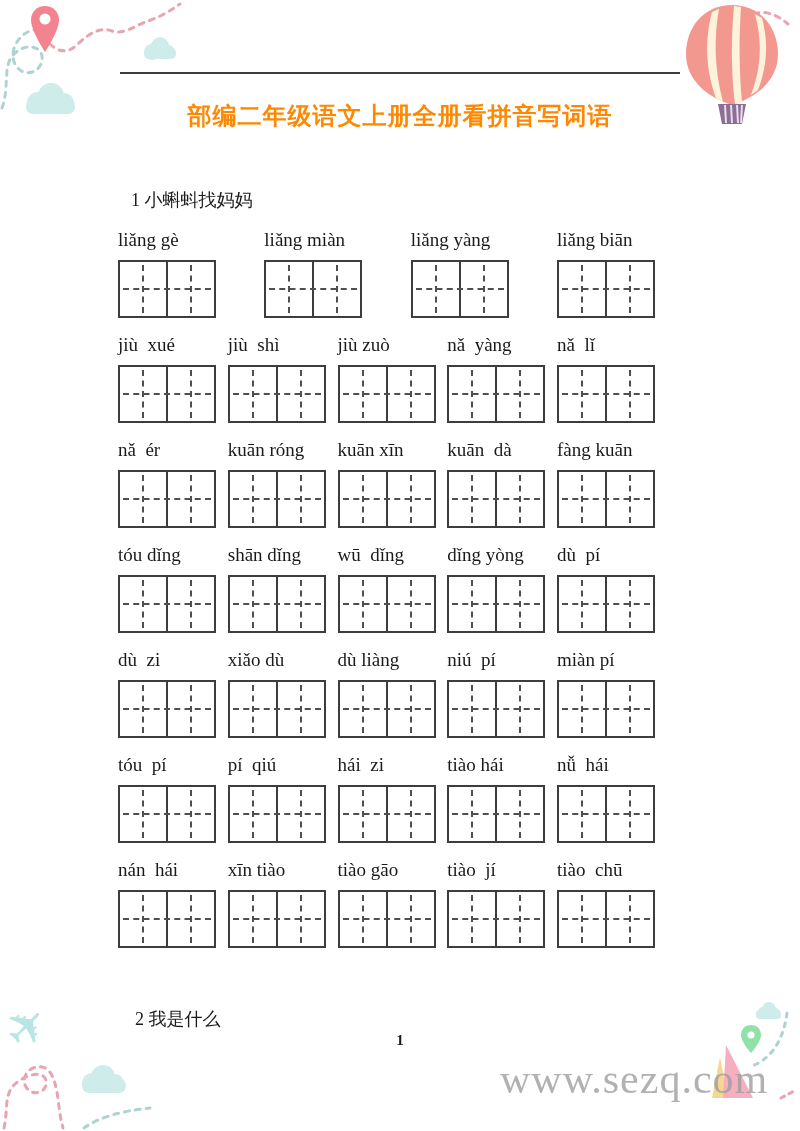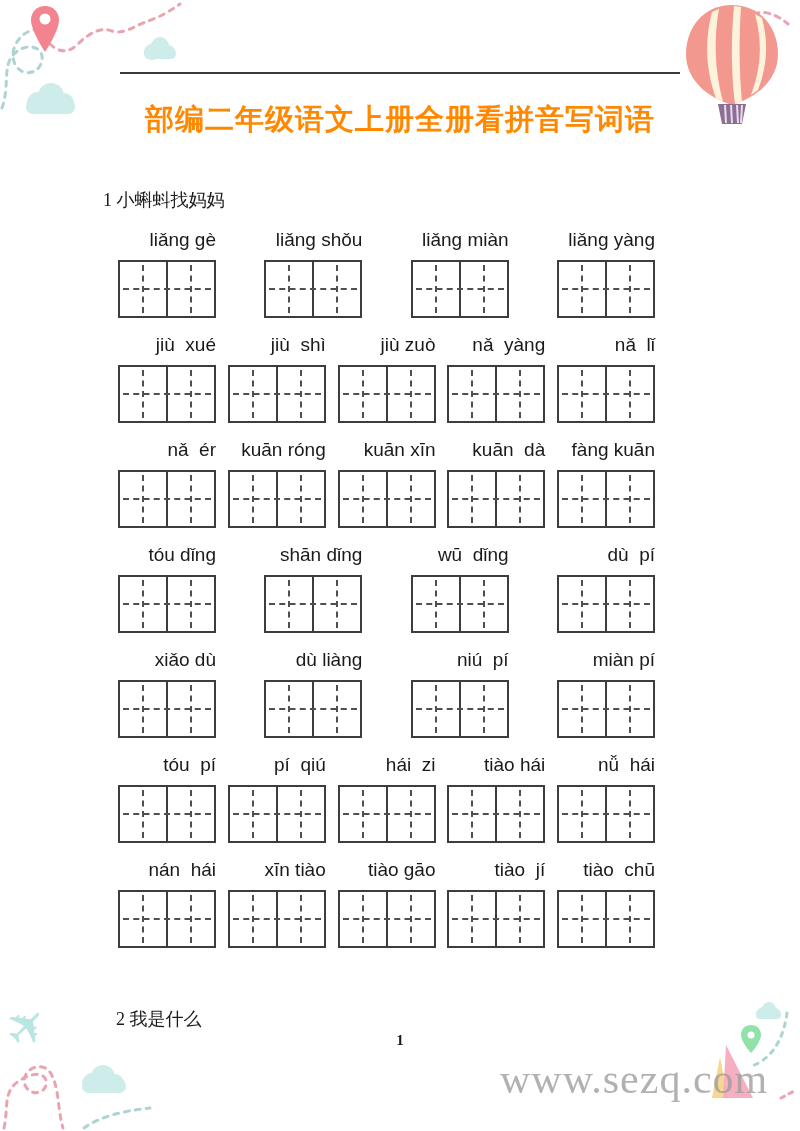--- a/index.html
+++ b/index.html
@@ -6,31 +6,31 @@
   .page{
     position:relative;width:800px;height:1131px;background:#ffffff;
     overflow:hidden;margin:0 auto;
     font-family:"Liberation Serif","DejaVu Serif",serif;color:#1a1a1a;
   }
   .deco{position:absolute;pointer-events:none;}
   .rule{position:absolute;left:120px;top:72px;width:560px;border-top:2px solid #3b3b3b;}
   .title{
     position:absolute;left:120px;top:100px;width:560px;text-align:center;
     font-family:"Liberation Sans","DejaVu Sans",sans-serif;
-    font-weight:bold;font-size:29px;letter-spacing:1px;
-  }
-  .lesson-heading{position:absolute;left:103px;top:188px;font-size:18px;}
-  .next-heading{position:absolute;left:116px;top:1007px;font-size:18px;}
+    font-weight:bold;font-size:24px;letter-spacing:1px;
+  }
+  .lesson-heading{position:absolute;left:131px;top:188px;font-size:18px;}
+  .next-heading{position:absolute;left:135px;top:1007px;font-size:18px;}
   .word-grid{position:absolute;left:118px;top:228px;width:537px;}
   .word-row{display:flex;justify-content:space-between;margin-bottom:15px;}
   .group{width:98px;}
   .pinyin{
-    height:24px;line-height:24px;margin-bottom:8px;text-align:right;
+    height:24px;line-height:24px;margin-bottom:8px;text-align:left;
     font-size:19px;white-space:pre;
-    font-family:Liberation Sans, sans-serif;
+    font-family:Liberation Serif, serif;
   }
   .box{position:relative;display:flex;height:58px;border:2px solid #3d3d3d;background:#fff;box-sizing:border-box;}
   .cell{flex:1;position:relative;}
   .cell:first-child{border-right:2px solid #3d3d3d;}
   .cell::after{content:"";position:absolute;left:50%;margin-left:-1px;top:3px;bottom:3px;border-left:2px dashed #4f4f4f;}
   .hdash{position:absolute;left:3px;right:3px;top:50%;margin-top:-1px;border-top:2px dashed #4f4f4f;}
   .page-number{
     position:absolute;left:0;top:1032px;width:800px;text-align:center;
     font-size:15px;font-weight:bold;
   }
@@ -91,43 +91,43 @@
       <div class="word-row">
         <div class="group">
           <div class="pinyin">liǎng gè</div>
           <div class="box">
             <div class="cell"></div>
             <div class="cell"></div>
             <div class="hdash"></div>
           </div>
         </div>
         <div class="group">
-          <div class="pinyin">liǎng shǒu</div>
-          <div class="box">
-            <div class="cell"></div>
-            <div class="cell"></div>
-            <div class="hdash"></div>
-          </div>
-        </div>
-        <div class="group">
           <div class="pinyin">liǎng miàn</div>
           <div class="box">
             <div class="cell"></div>
             <div class="cell"></div>
             <div class="hdash"></div>
           </div>
         </div>
         <div class="group">
           <div class="pinyin">liǎng yàng</div>
           <div class="box">
             <div class="cell"></div>
             <div class="cell"></div>
             <div class="hdash"></div>
           </div>
         </div>
+        <div class="group">
+          <div class="pinyin">liǎng biān</div>
+          <div class="box">
+            <div class="cell"></div>
+            <div class="cell"></div>
+            <div class="hdash"></div>
+          </div>
+        </div>
       </div>
       <div class="word-row">
         <div class="group">
           <div class="pinyin">jiù  xué</div>
           <div class="box">
             <div class="cell"></div>
             <div class="cell"></div>
             <div class="hdash"></div>
           </div>
         </div>
@@ -225,29 +225,45 @@
         </div>
         <div class="group">
           <div class="pinyin">wū  dǐng</div>
           <div class="box">
             <div class="cell"></div>
             <div class="cell"></div>
             <div class="hdash"></div>
           </div>
         </div>
         <div class="group">
+          <div class="pinyin">dǐng yòng</div>
+          <div class="box">
+            <div class="cell"></div>
+            <div class="cell"></div>
+            <div class="hdash"></div>
+          </div>
+        </div>
+        <div class="group">
           <div class="pinyin">dù  pí</div>
           <div class="box">
             <div class="cell"></div>
             <div class="cell"></div>
             <div class="hdash"></div>
           </div>
         </div>
       </div>
       <div class="word-row">
+        <div class="group">
+          <div class="pinyin">dù  zi</div>
+          <div class="box">
+            <div class="cell"></div>
+            <div class="cell"></div>
+            <div class="hdash"></div>
+          </div>
+        </div>
         <div class="group">
           <div class="pinyin">xiǎo dù</div>
           <div class="box">
             <div class="cell"></div>
             <div class="cell"></div>
             <div class="hdash"></div>
           </div>
         </div>
         <div class="group">
           <div class="pinyin">dù liàng</div>

